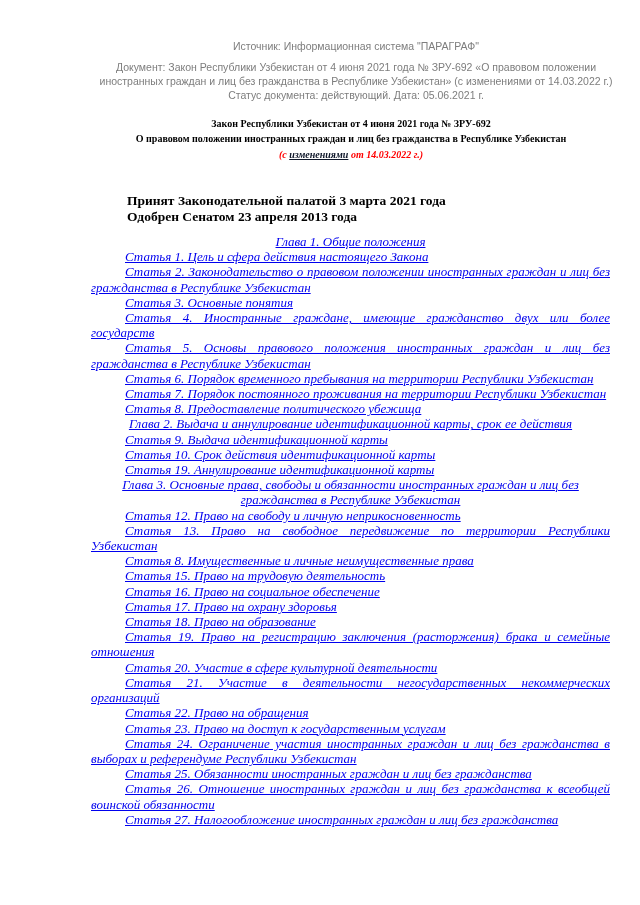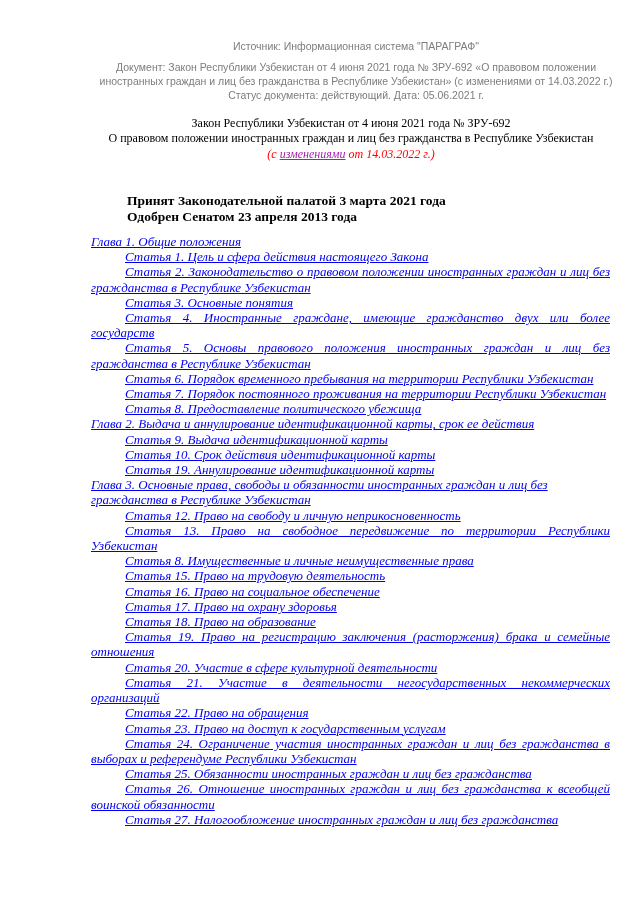--- a/index.html
+++ b/index.html
@@ -21,44 +21,44 @@
     text-align:center;
     font-family:"Liberation Sans", "DejaVu Sans", sans-serif;
     font-size:10.5px; line-height:14px;
     color:#7d7d7d;
   }
   .meta-doc { margin-top:7px; }
   
   .title-block {
     position:absolute; top:116px; left:92px; width:518px;
     text-align:center;
-    font-size:12px; font-weight:normal; line-height:15.3px;
+    font-size:10px; font-weight:bold; line-height:15.3px;
   }
   .amendment-line {
     color:#ff0000;
     font-style:italic;
   }
   .amend-link {
-    color:#a21caf;
+    color:#0f172a;
     text-decoration:underline;
     cursor:pointer;
   }
   
   .adoption {
     position:absolute; top:193px; left:104px; right:30px;
     font-size:13.5px; font-weight:bold; line-height:15.5px;margin-left:23px;
   }
   
   .toc {
     position:absolute; top:234px; left:91px; width:519px;
     font-size:13px; line-height:15.2px;
     font-style:italic;
   }
   .toc-item { text-align:justify; text-indent:34px; }
-  .toc-item.chapter { text-align:left; text-indent:0; }
+  .toc-item.chapter { text-align:center; text-indent:0; }
   .toc-link {
     color:#0000ee;
     text-decoration:underline;
     cursor:pointer;
   }
 </style>
 </head>
 <body>
 
 <div class="page">

